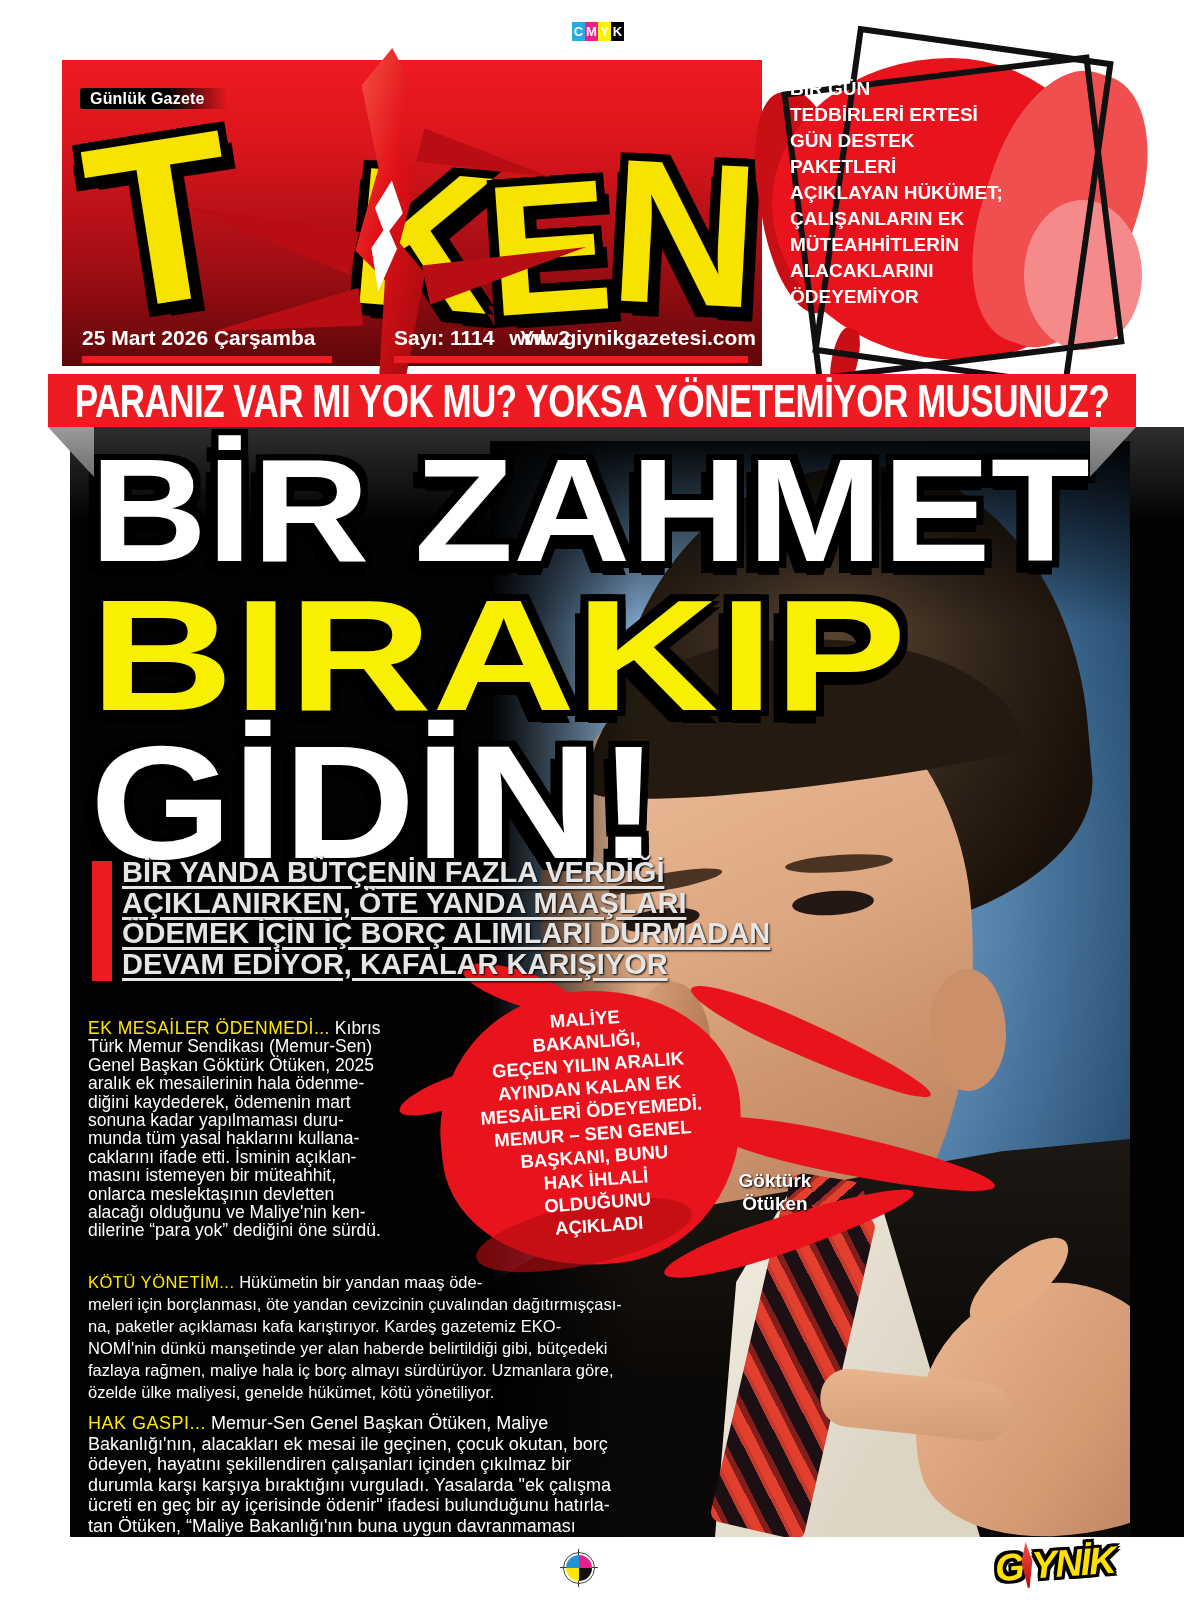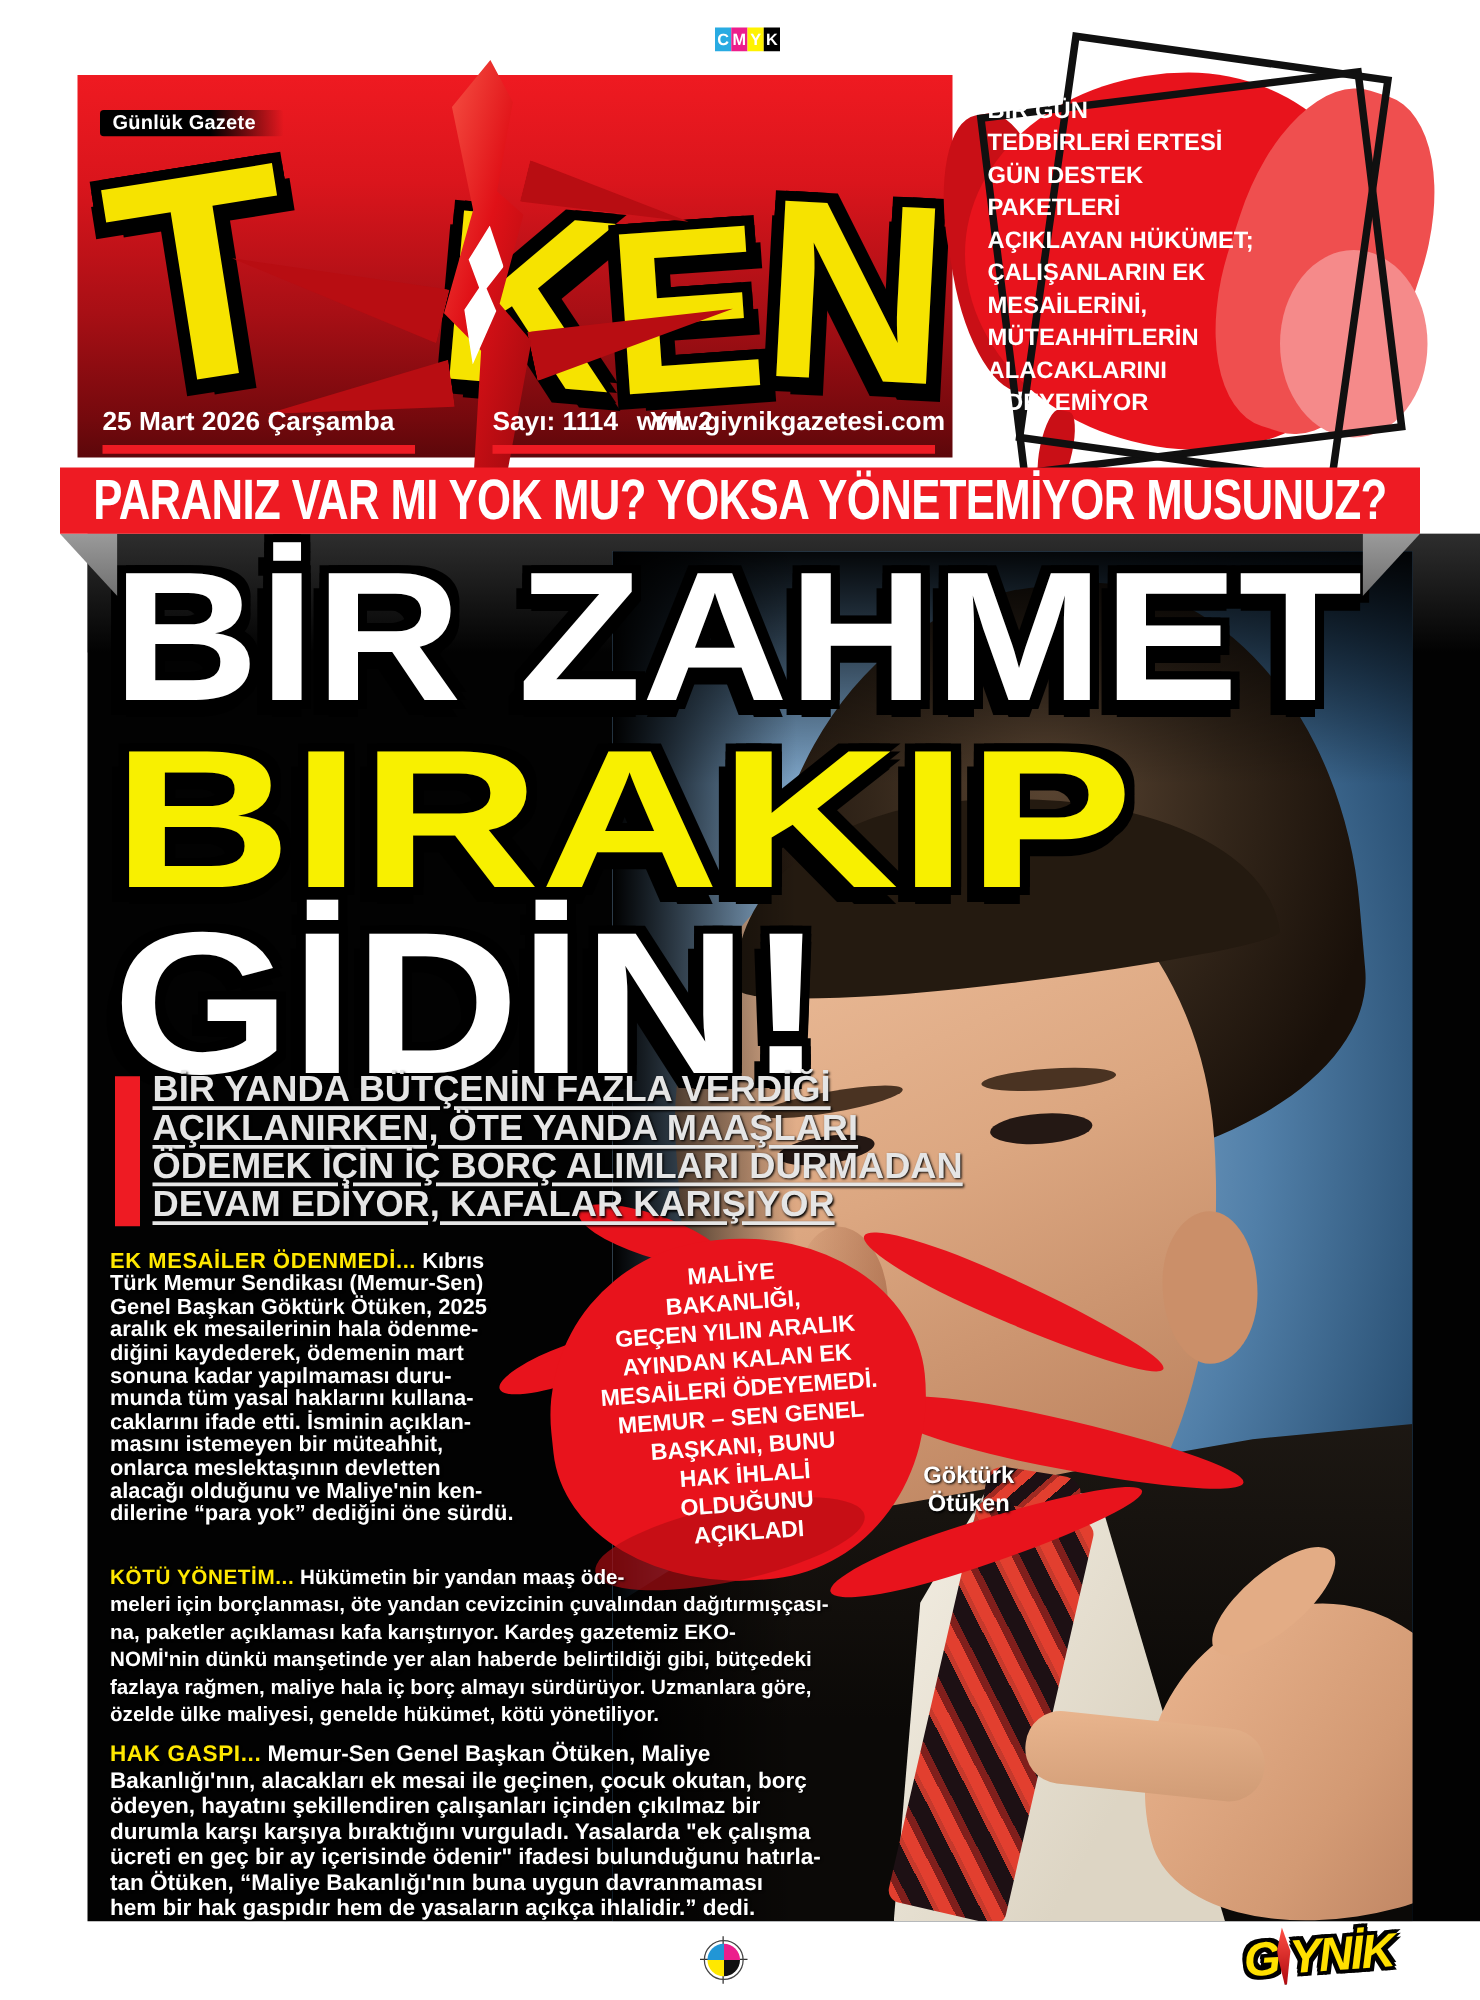--- a/index.html
+++ b/index.html
@@ -132,21 +132,21 @@
   .hl3{top:294px;font-size:150px;transform:scale(1.22,1.08);}
 
   
   .subbar{position:absolute;left:22px;top:434px;width:20px;height:120px;background:#ee1b23;z-index:12;}
   .subhead{position:absolute;left:52px;top:430px;z-index:12;color:#e5e5e5;font-weight:bold;
            font-size:29px;line-height:30.5px;}
   .subhead div{white-space:nowrap;text-decoration:underline;text-decoration-thickness:3px;text-underline-offset:4px;
                text-shadow:1px 1px 2px #000;}
 
   
-  .art{position:absolute;z-index:12;color:#fff;font-weight:bold;}
+  .art{position:absolute;z-index:12;color:#fff;font-weight:normal;margin-top:20px;}
   .art div{white-space:nowrap;text-shadow:1px 1px 2px rgba(0,0,0,.8);}
   .lead{color:#ffe800;letter-spacing:.5px;}
   .art1{left:18px;top:572px;width:380px;font-size:17.5px;line-height:18.4px;}
   .art2{left:18px;top:824px;width:660px;font-size:16.5px;line-height:22px;}
   .art3{left:18px;top:966px;width:660px;font-size:18px;line-height:20.5px;}
 
   
   .badge{position:absolute;left:360px;top:556px;width:340px;height:300px;z-index:11;}
   .bpart{position:absolute;background:#e8131c;}
   .bmain{left:10px;top:8px;width:302px;height:274px;border-radius:48% 52% 46% 54%/52% 46% 56% 44%;transform:rotate(-6deg);}
@@ -219,21 +219,20 @@
     <div class="blob blob5"></div>
     <div class="frame frame1"></div>
     <div class="frame frame2"></div>
     <div class="splash-text">
       <div>BİR GÜN</div>
       <div>TEDBİRLERİ ERTESİ</div>
       <div>GÜN DESTEK</div>
       <div>PAKETLERİ</div>
       <div>AÇIKLAYAN HÜKÜMET;</div>
       <div>ÇALIŞANLARIN EK</div>
-      <div>MESAİLERİNİ,</div>
       <div>MÜTEAHHİTLERİN</div>
       <div>ALACAKLARINI</div>
       <div>ÖDEYEMİYOR</div>
     </div>
   </div>
 
   <div class="main">
     <div class="topshade"></div>
 
     <div class="photo">

